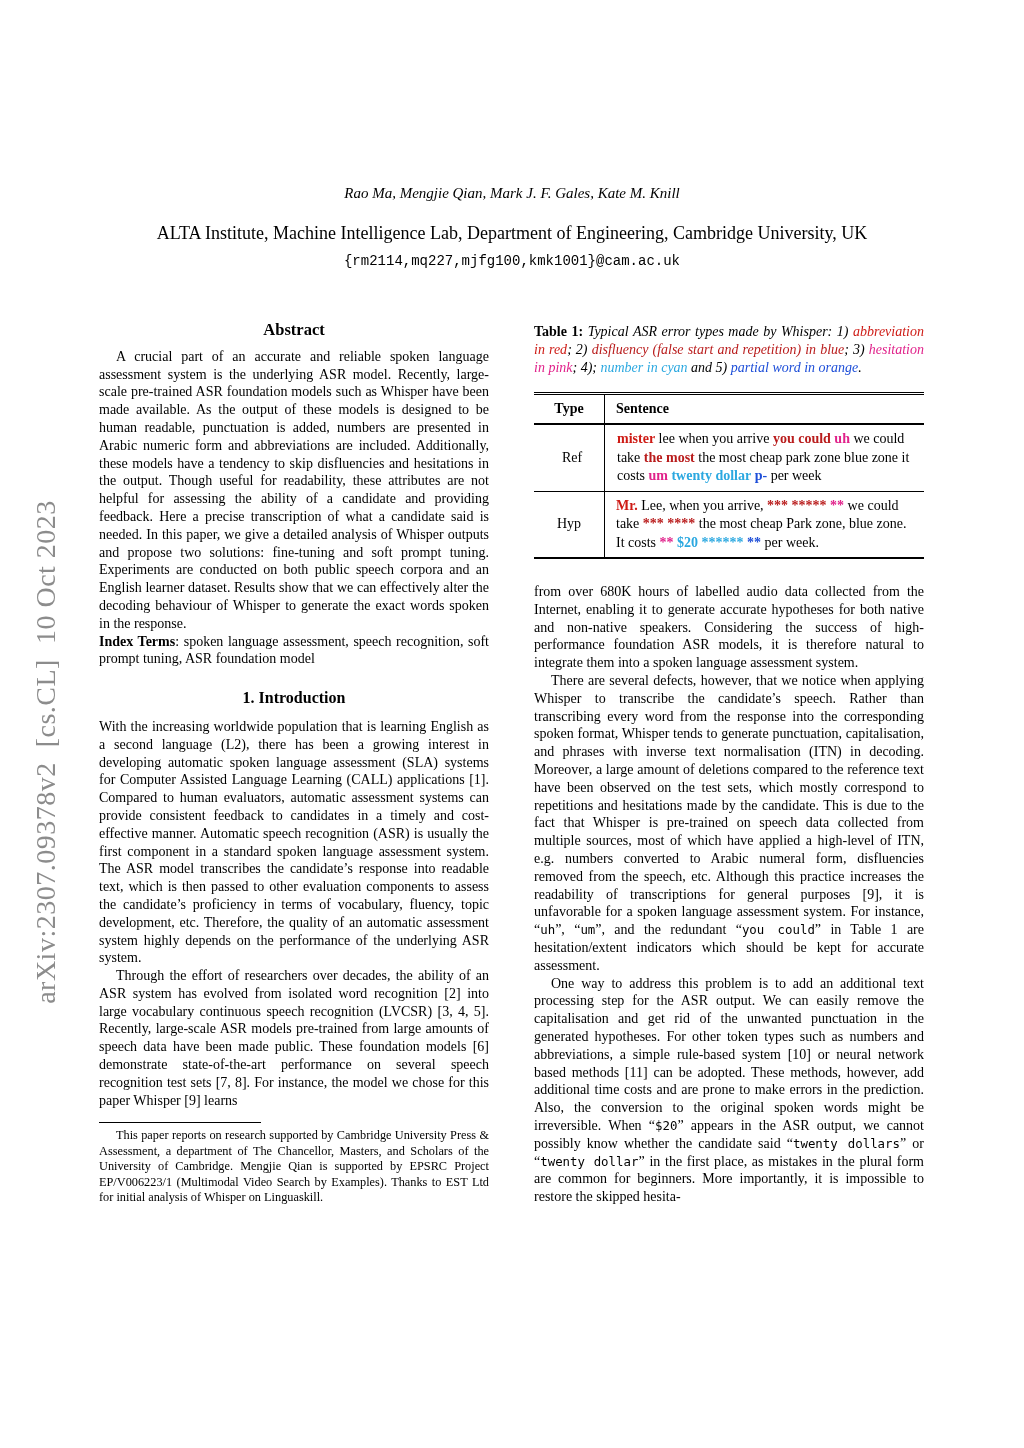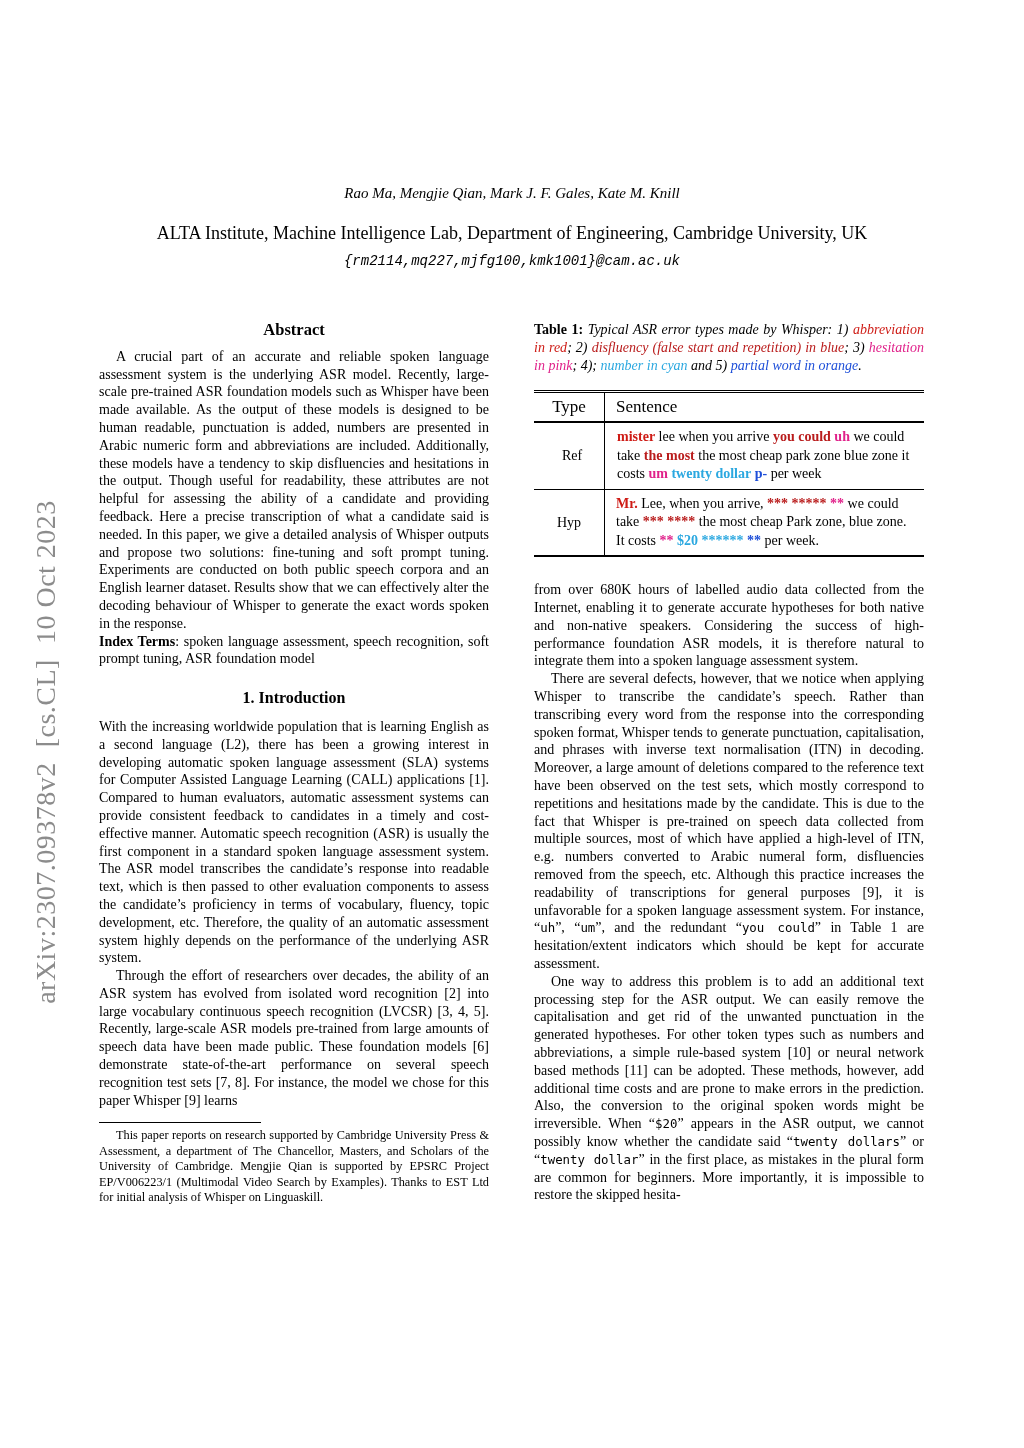--- a/index.html
+++ b/index.html
@@ -11,42 +11,42 @@
     position:absolute;top:752px;left:46px;
     transform:translate(-50%,-50%) rotate(-90deg);
     white-space:pre;font-size:28px;color:#8c8c8c;letter-spacing:0.5px;
   }
 
   
   header{padding-top:162px;text-align:center;}
   h1{font-size:24.5px;font-weight:bold;margin:0;}
   .authors{font-style:italic;font-size:15px;margin-top:23px;}
   .affiliation{font-size:18px;margin-top:21px;}
-  .emails{font-family:"Liberation Mono",monospace;font-size:14px;margin-top:9px;font-style:italic;}
+  .emails{font-family:"Liberation Mono",monospace;font-size:14px;margin-top:9px;}
 
   
-  .cols{display:flex;gap:45px;padding:0 99px;margin-top:50px;align-items:center;}
+  .cols{display:flex;gap:45px;padding:0 99px;margin-top:50px;align-items:flex-end;}
   .col{width:390px;font-size:14px;line-height:17.8px;}
   .col p{margin:0;}
   .jp{text-align:justify;}
   .ind{text-indent:17px;}
 
   h2.abs{font-size:16.5px;font-weight:bold;text-align:center;margin:2px 0 9px 0;}
   h3.sec{font-size:16px;font-weight:bold;text-align:center;margin:21px 0 11px 0;}
 
   
   .fnrule{border-top:1.2px solid #000;width:162px;margin:13px 0 5px 0;height:0;}
   .fn{font-size:12.3px;line-height:15.5px;}
 
   
   .caption{font-style:italic;line-height:18px;}
   .caption .rm{font-style:normal;}
   table.t1{width:100%;border-collapse:collapse;margin-top:15px;
     border-top:3px double #000;border-bottom:2px solid #000;}
-  .t1 th{font-weight:normal;border-bottom:2px solid #000;padding:5px 6px;font-size:17px;}
+  .t1 th{font-weight:bold;border-bottom:2px solid #000;padding:5px 6px;font-size:14px;}
   .t1 td{padding:5px 6px;vertical-align:middle;}
   .t1 .tc{width:52px;text-align:center;}
   .t1 .sc{border-left:1px solid #000;text-align:left;padding-left:11px;line-height:18.5px;margin-left:21px;}
   .t1 tbody tr.rref td{border-bottom:1.5px solid #000;padding-left:12px;}
   .aftertable{margin-top:24px !important;}
 
   
   .b{font-weight:bold;}
   .rm{font-style:normal;}
   .mono{font-family:"DejaVu Sans Mono","Liberation Mono",monospace;font-size:12.4px;}

